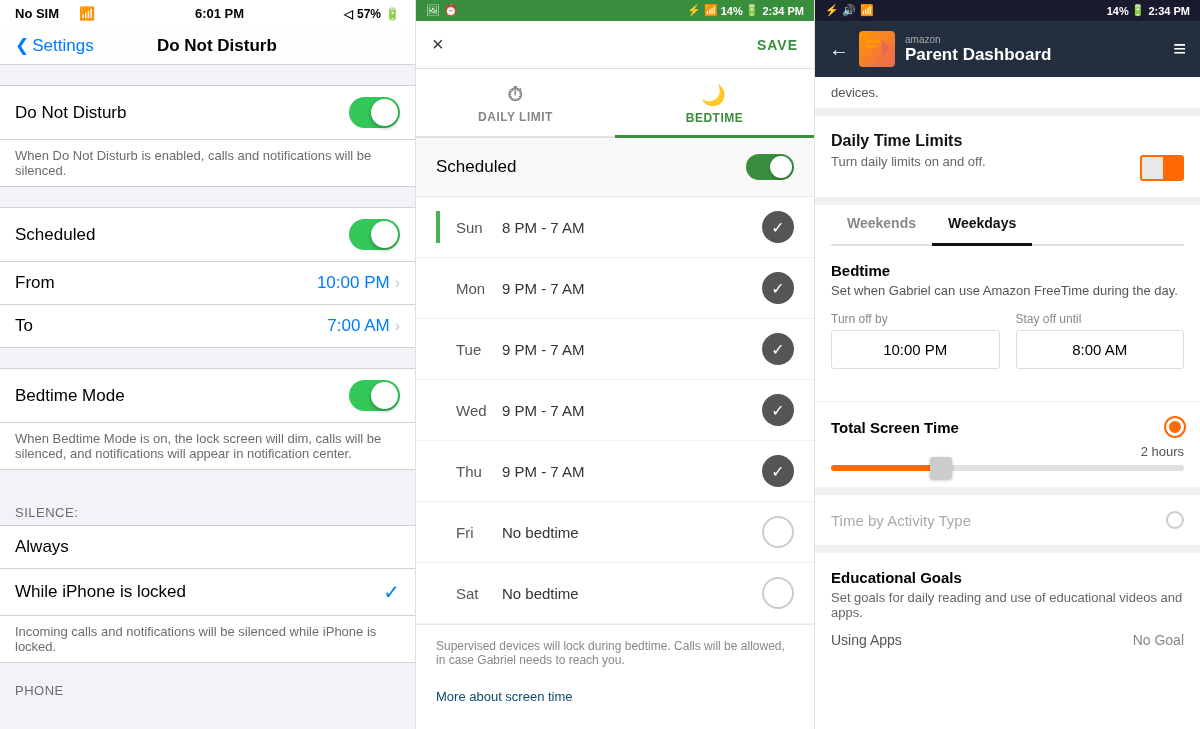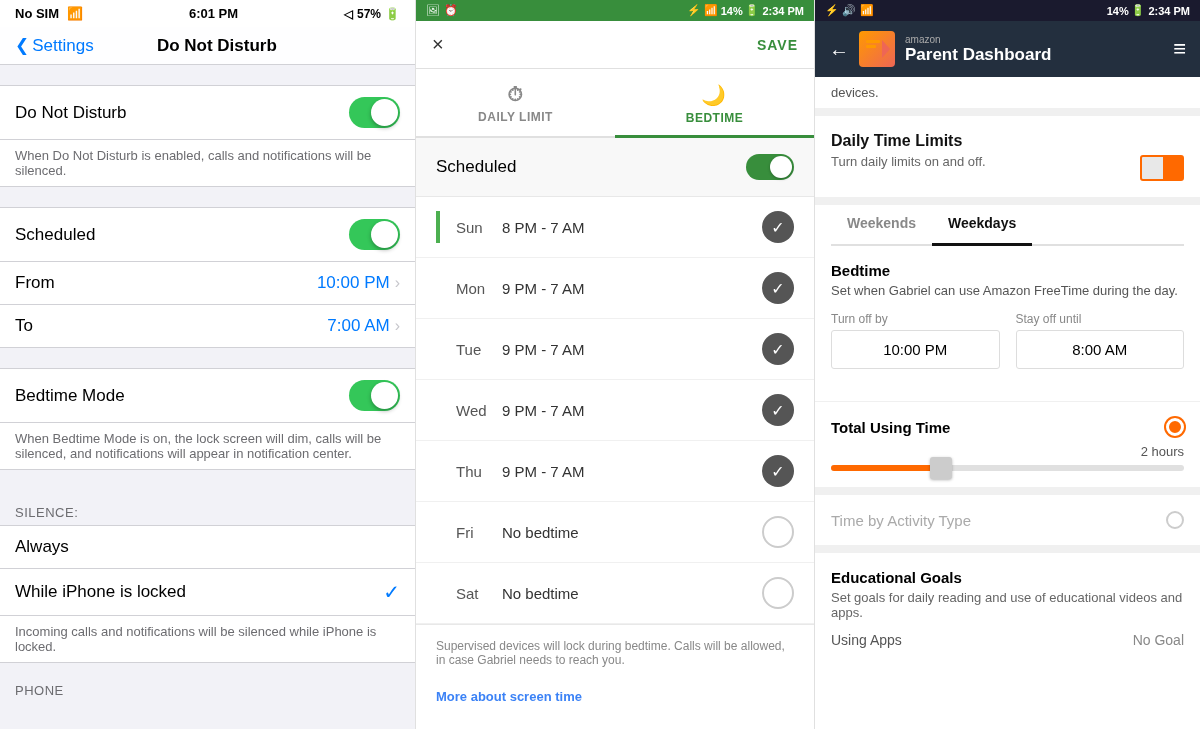--- a/index.html
+++ b/index.html
@@ -23,21 +23,21 @@
     }
     .ios-status-bar {
       background: white;
       display: flex;
       justify-content: space-between;
       align-items: center;
       padding: 6px 15px;
       font-size: 13px;
       font-weight: 600;
     }
-    .ios-status-left { display: flex; align-items: center; gap: 8px; }
+    .ios-status-left { display: flex; align-items: center; gap: 20px; }
     .ios-status-right { display: flex; align-items: center; gap: 4px; font-size: 12px; }
     .ios-nav-bar {
       background: rgba(255,255,255,0.92);
       display: flex;
       align-items: center;
       padding: 8px 15px;
       border-bottom: 1px solid #d1d1d6;
     }
     .ios-back-btn {
       color: #007aff;
@@ -220,26 +220,25 @@
       border-radius: 50%;
       border: 2px solid #ccc;
     }
     .schedule-note {
       padding: 14px 20px;
       font-size: 12px;
       color: #888;
       border-top: 1px solid #e8e8e8;
     }
     .more-link {
-      color: #3b82f6;
+      color: #0c4a6e;
       font-size: 13px;
       cursor: pointer;
       padding: 8px 20px;
       display: block;
-      font-weight: bold;
     }
     .left-accent {
       width: 4px;
       background: #4caf50;
       align-self: stretch;
     }
 
     
     .panel-amazon {
       width: 385px;
@@ -647,21 +646,21 @@
           <div class="bedtime-time-block">
             <div class="bedtime-time-label">Stay off until</div>
             <div class="bedtime-time-value">8:00 AM</div>
           </div>
         </div>
       </div>
     </div>
 
     <div class="screen-time-section">
       <div class="screen-time-row">
-        <span class="screen-time-title">Total Using Time</span>
+        <span class="screen-time-title">Total Screen Time</span>
         <div class="orange-radio"></div>
       </div>
       <div class="screen-hours">2 hours</div>
       <div class="slider-track">
         <div class="slider-fill"></div>
         <div class="slider-thumb"></div>
       </div>
     </div>
 
     <div class="activity-section">

